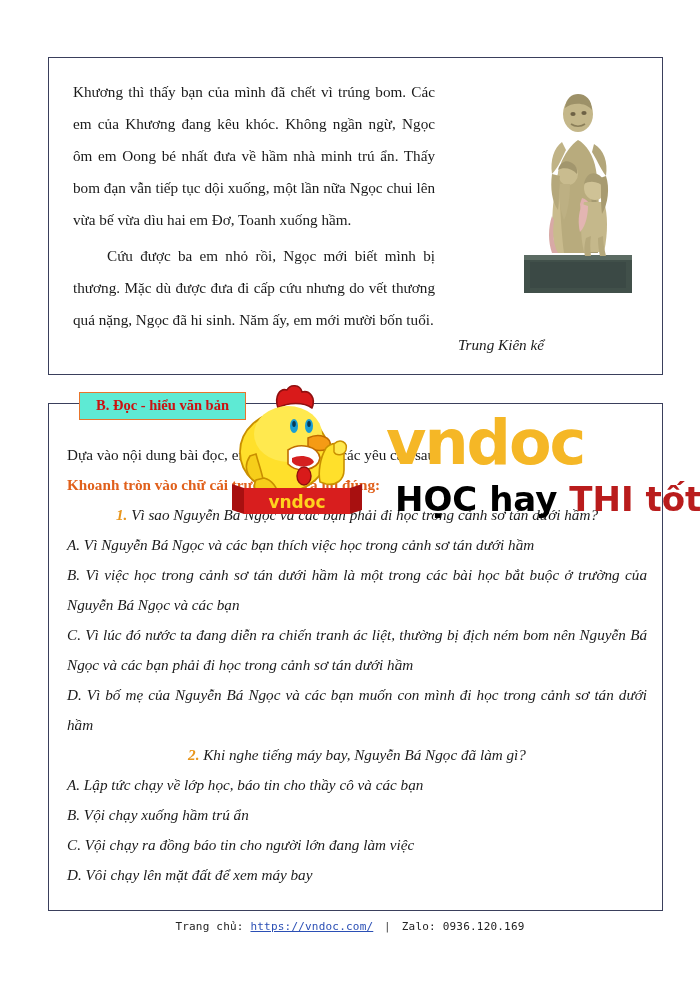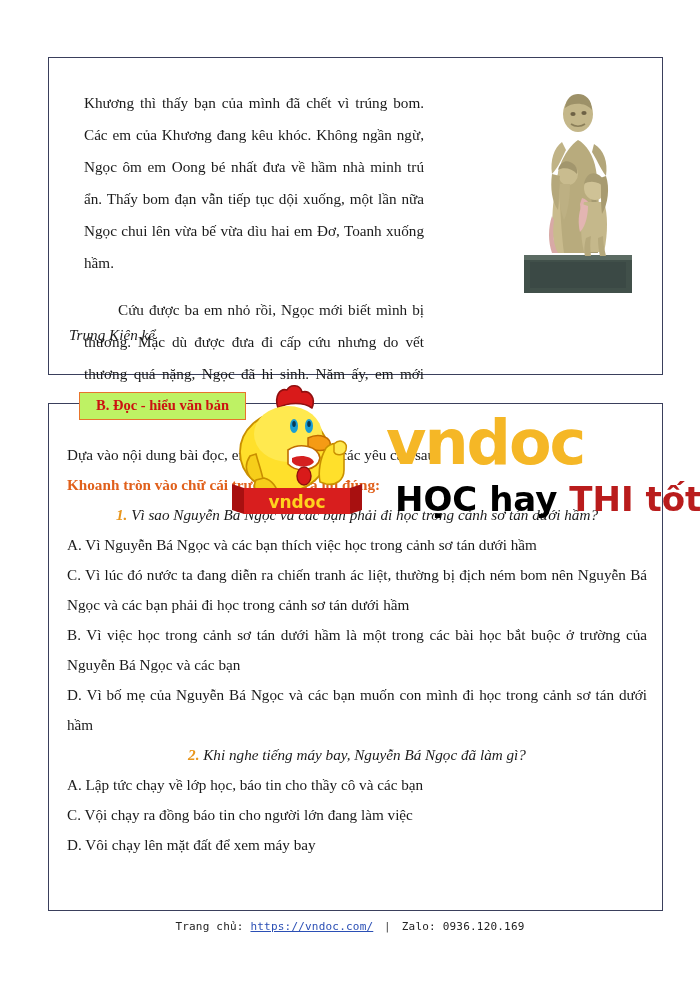--- a/index.html
+++ b/index.html
@@ -31,30 +31,31 @@
     position: absolute;
     left: 20px;
     top: 14px;
     width: 370px;
     font-size: 15.2px;
     line-height: 32px;
     text-align: justify;
     text-justify: inter-word;
   }
   .passage-text p {
-    margin: 15px;
+    margin: 4px;
     text-indent: 34px;
   }
   .passage-text p.first { text-indent: 0; }
 
   .attribution {
     position: absolute;
     left: 20px;
-    top: 268px;
+    top: 278px;
     width: 555px;
+    text-align: right;
     font-style: italic;
     font-size: 15.2px;
     padding-right: 80px;
     box-sizing: border-box;
   }
 
   
   .statue-photo {
     position: absolute;
     right: 22px;
@@ -76,21 +77,21 @@
     border: 1.6px solid #3a3f5c;
     box-sizing: border-box;
     background: #fff;
   }
 
   .section-badge {
     position: absolute;
     left: 79px;
     top: 392px;
     border: 1.7px solid #E8742C;
-    background: #bef264;
+    background: #5eead4;
     padding: 4px 16px 5px 16px;
     font-weight: bold;
     font-size: 14.5px;
     color: #CC1111;
     z-index: 6;
     white-space: nowrap;
   }
 
   .exercise-content {
     position: absolute;
@@ -112,20 +113,21 @@
     text-align: center;
   }
   .qnum {
     color: #E8951B;
     font-weight: bold;
     font-style: italic;
   }
   .option {
     text-align: justify;
     text-justify: inter-word;
+    font-style: italic;
   }
   .option-tight { text-align: left; }
 
   
   .wm-layer {
     position: absolute;
     left: 0; top: 0;
     width: 576px; height: 990px;
     pointer-events: none;
     z-index: 5;
@@ -239,26 +241,27 @@
 
 <div class="exercise-box">
   <div class="exercise-content">
 
     <p class="lead-line">Dựa vào nội dung bài đọc, em hãy thực hiện các yêu cầu sau:</p>
 
     <p class="instruction">Khoanh tròn vào chữ cái trước câu trả lời đúng:</p>
 
     <p class="question"><span class="qnum">1.</span> <span>Vì sao Nguyễn Bá Ngọc và các bạn phải đi học trong cảnh sơ tán dưới hầm?</span></p>
     <p class="option option-tight">A. Vì Nguyễn Bá Ngọc và các bạn thích việc học trong cảnh sơ tán dưới hầm</p>
+    <p class="option">B. Vì việc học trong cảnh sơ tán dưới hầm là một trong các bài học bắt buộc ở trường của Nguyễn Bá Ngọc và các bạn</p>
     <p class="option">C. Vì lúc đó nước ta đang diễn ra chiến tranh ác liệt, thường bị địch ném bom nên Nguyễn Bá Ngọc và các bạn phải đi học trong cảnh sơ tán dưới hầm</p>
-    <p class="option">B. Vì việc học trong cảnh sơ tán dưới hầm là một trong các bài học bắt buộc ở trường của Nguyễn Bá Ngọc và các bạn</p>
     <p class="option">D. Vì bố mẹ của Nguyễn Bá Ngọc và các bạn muốn con mình đi học trong cảnh sơ tán dưới hầm</p>
 
     <p class="question"><span class="qnum">2.</span> <span>Khi nghe tiếng máy bay, Nguyễn Bá Ngọc đã làm gì?</span></p>
     <p class="option option-tight">A. Lập tức chạy về lớp học, báo tin cho thầy cô và các bạn</p>
+    <p class="option option-tight">B. Vội chạy xuống hầm trú ẩn</p>
     <p class="option option-tight">C. Vội chạy ra đồng báo tin cho người lớn đang làm việc</p>
     <p class="option option-tight">D. Vôi chạy lên mặt đất để xem máy bay</p>
 
   </div>
 </div>
 
 <div class="wm-layer">
 
   <div class="wm-vndoc">vndoc</div>
 

